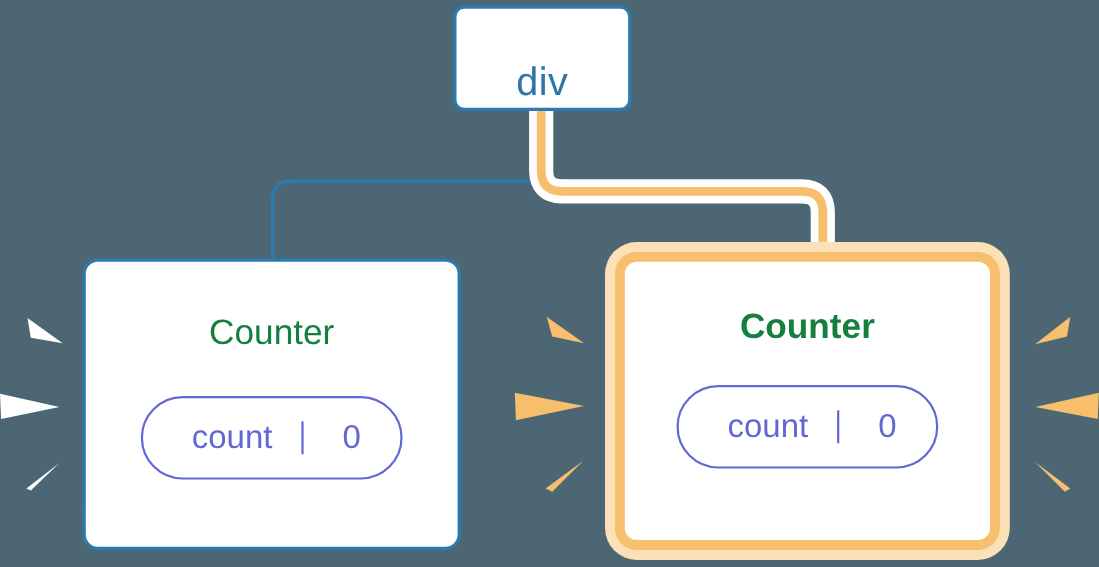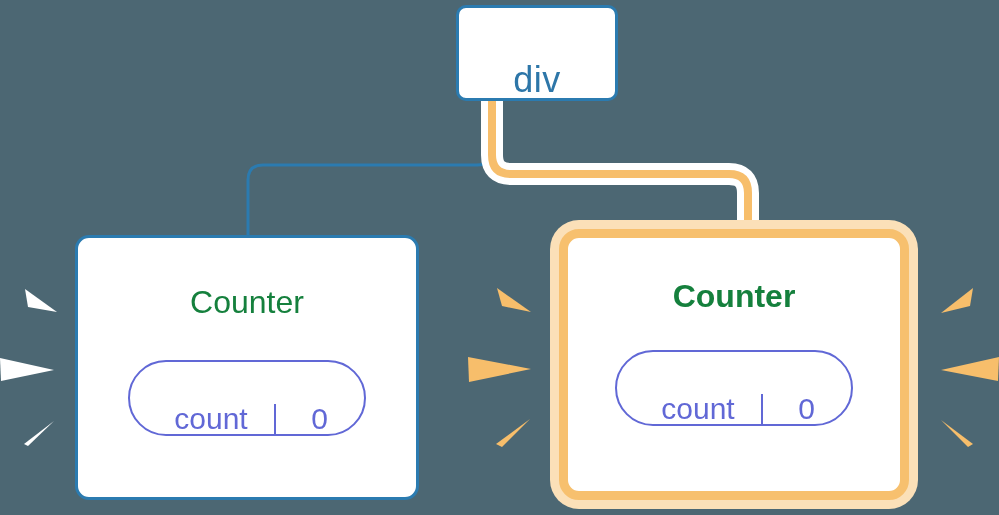--- a/index.html
+++ b/index.html
@@ -36,23 +36,22 @@
     align-items: center;
   }
 
   .node-div {
     left: 412px;
     top: 5px;
     width: 162px;
     height: 96px;
     border: 3px solid #2b7bb0;
     border-radius: 10px;
-    justify-content: flex-end;
+    justify-content: flex-start;
     z-index: 6;
-    margin-left: 44px;
   }
   .node-div .node-title {
     font-size: 36px;
     color: #2d76a8;
     font-weight: 400;
     letter-spacing: 0.5px;
     line-height: 1;
   }
 
   .node-counter-left {
@@ -85,21 +84,21 @@
   }
   .node-counter-right .node-title {
     margin-top: 42px;
     font-weight: 700;
   }
 
   
   .pill {
     margin-top: 42px;
     display: flex;
-    align-items: flex-end;
+    align-items: center;
     border: 2px solid #6168d6;
     border-radius: 999px;
     height: 72px;
     overflow: hidden;
     background: #ffffff;
   }
   .node-counter-right .pill {
     margin-top: 38px;
   }
   .pill-key, .pill-val {

